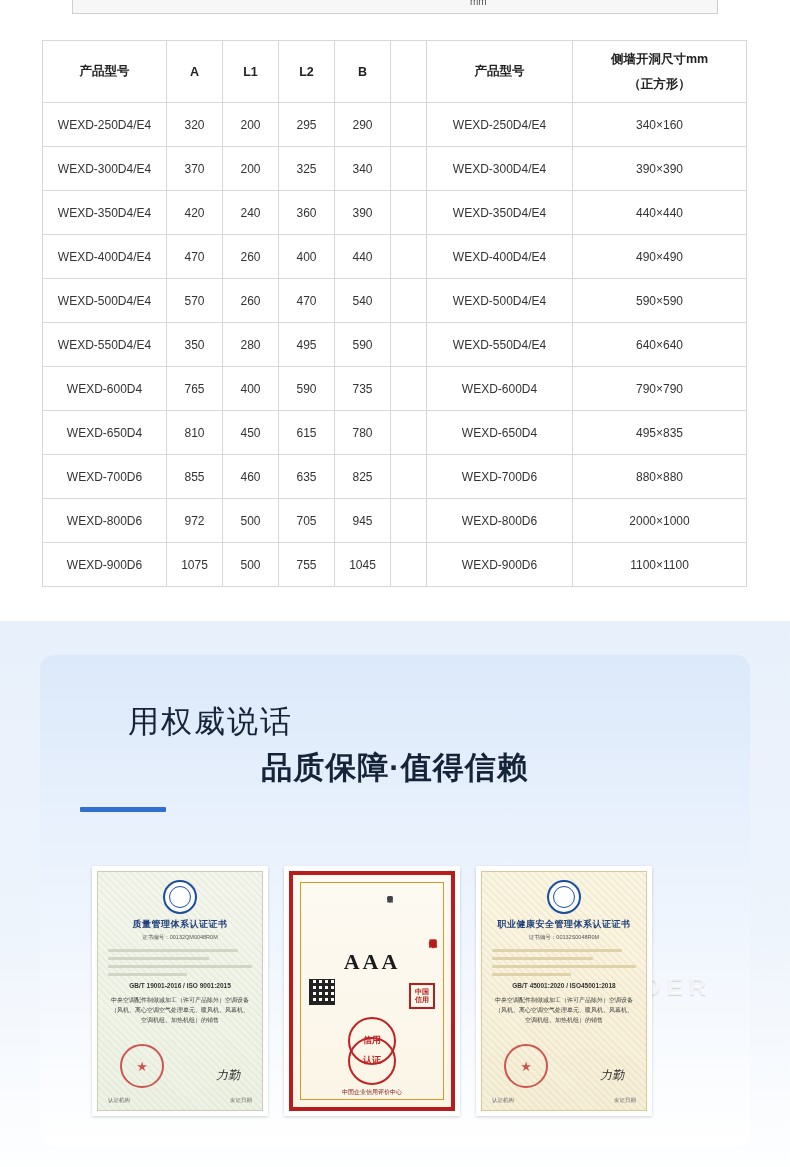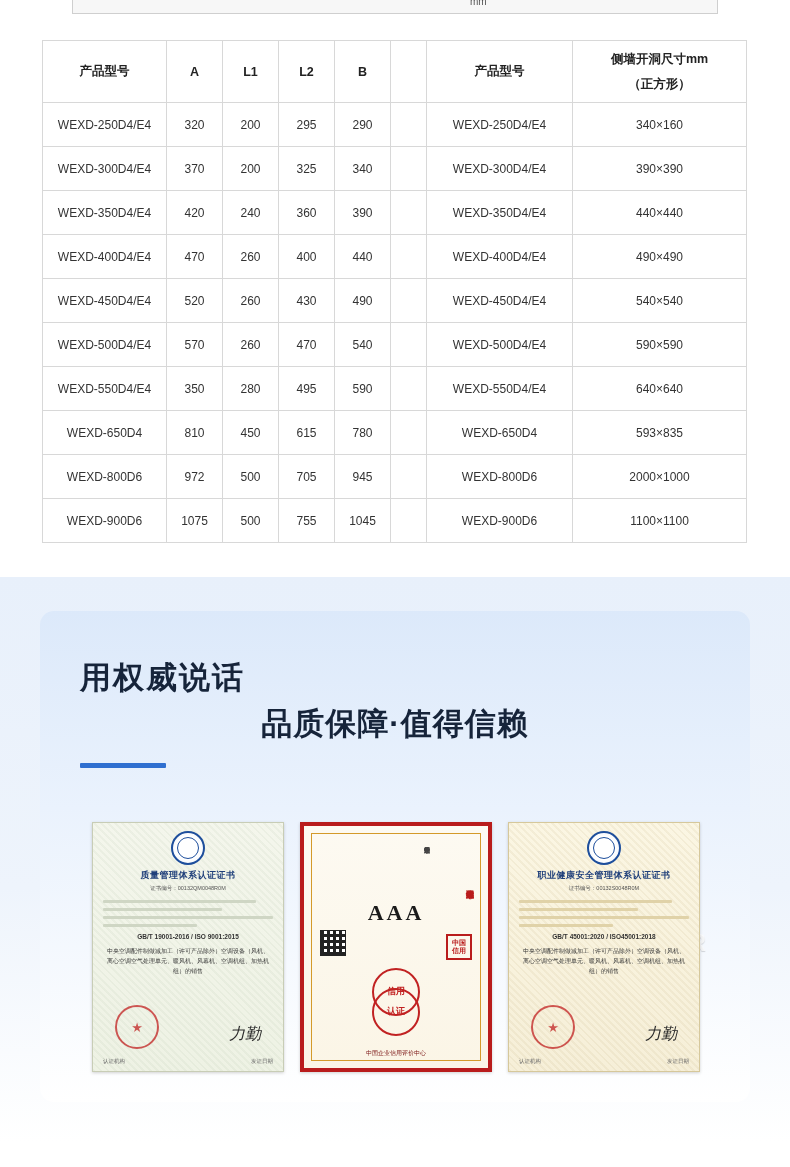--- a/index.html
+++ b/index.html
@@ -92,24 +92,25 @@
   .cert-panel {
     width: 710px;
     min-height: 440px;
     background: linear-gradient(180deg, #dce9fa 0%, #eaf2fd 40%, #ffffff 100%);
     border-radius: 14px;
     padding: 46px 40px 30px 40px;
     position: relative;
   }
   .cert-title-1 {
     font-size: 31px;
-    font-weight: bold;
+    font-weight: normal;
     color: #16243a;
     letter-spacing: 2px;
     line-height: 1.35;
+    margin-left: 48px;
   }
   .cert-title-2 {
     font-size: 31px;
     font-weight: bold;
     color: #16243a;
     letter-spacing: 1px;
     line-height: 1.35;
     margin-top: 4px;
     text-align: center;
   }
@@ -122,23 +123,24 @@
   }
 
   .cert-row {
     display: flex;
     gap: 16px;
     margin-top: 54px;
     justify-content: flex-start;
     padding-left: 12px;
   }
   .cert-card {
-    width: 192px;
+    width: 176px;
     height: 250px;
     background: #ffffff;
+    padding: 5px;
     box-shadow: 0 1px 3px rgba(0,0,0,0.18);
     position: relative;
     overflow: hidden;
   }
   .cert-inner {
     width: 100%;
     height: 100%;
     position: relative;
     overflow: hidden;
   }
@@ -243,21 +245,21 @@
     position: absolute;
     left: 50%; top: 50%;
     transform: translate(-50%,-50%);
     color: #c12222;
     font-size: 13px;
   }
   .cert-sign {
     position: absolute;
     right: 22px;
     bottom: 26px;
-    font-size: 16px;
+    font-size: 12px;
     color: #2b2b2b;
     font-style: italic;
     font-family: "Liberation Serif", serif;
   }
   .cert-foot {
     position: absolute;
     left: 10px;
     right: 10px;
     bottom: 6px;
     font-size: 5.5px;
@@ -441,58 +443,68 @@
             <td>WEXD-400D4/E4</td>
             <td>470</td>
             <td>260</td>
             <td>400</td>
             <td>440</td>
             <td></td>
             <td>WEXD-400D4/E4</td>
             <td>490×490</td>
           </tr>
           <tr>
-            <td>WEXD-450D4/E4</td>
-            <td>520</td>
-            <td>260</td>
-            <td>430</td>
-            <td>490</td>
-            <td></td>
-            <td>WEXD-450D4/E4</td>
-            <td>540×540</td>
-          </tr>
-          <tr>
             <td>WEXD-500D4/E4</td>
             <td>570</td>
             <td>260</td>
             <td>470</td>
             <td>540</td>
             <td></td>
             <td>WEXD-500D4/E4</td>
             <td>590×590</td>
           </tr>
           <tr>
             <td>WEXD-550D4/E4</td>
             <td>350</td>
             <td>280</td>
             <td>495</td>
             <td>590</td>
             <td></td>
             <td>WEXD-550D4/E4</td>
             <td>640×640</td>
           </tr>
           <tr>
+            <td>WEXD-600D4</td>
+            <td>765</td>
+            <td>400</td>
+            <td>590</td>
+            <td>735</td>
+            <td></td>
+            <td>WEXD-600D4</td>
+            <td>790×790</td>
+          </tr>
+          <tr>
             <td>WEXD-650D4</td>
             <td>810</td>
             <td>450</td>
             <td>615</td>
             <td>780</td>
             <td></td>
             <td>WEXD-650D4</td>
-            <td>593×835</td>
+            <td>495×835</td>
+          </tr>
+          <tr>
+            <td>WEXD-700D6</td>
+            <td>855</td>
+            <td>460</td>
+            <td>635</td>
+            <td>825</td>
+            <td></td>
+            <td>WEXD-700D6</td>
+            <td>880×880</td>
           </tr>
           <tr>
             <td>WEXD-800D6</td>
             <td>972</td>
             <td>500</td>
             <td>705</td>
             <td>945</td>
             <td></td>
             <td>WEXD-800D6</td>
             <td>2000×1000</td>

